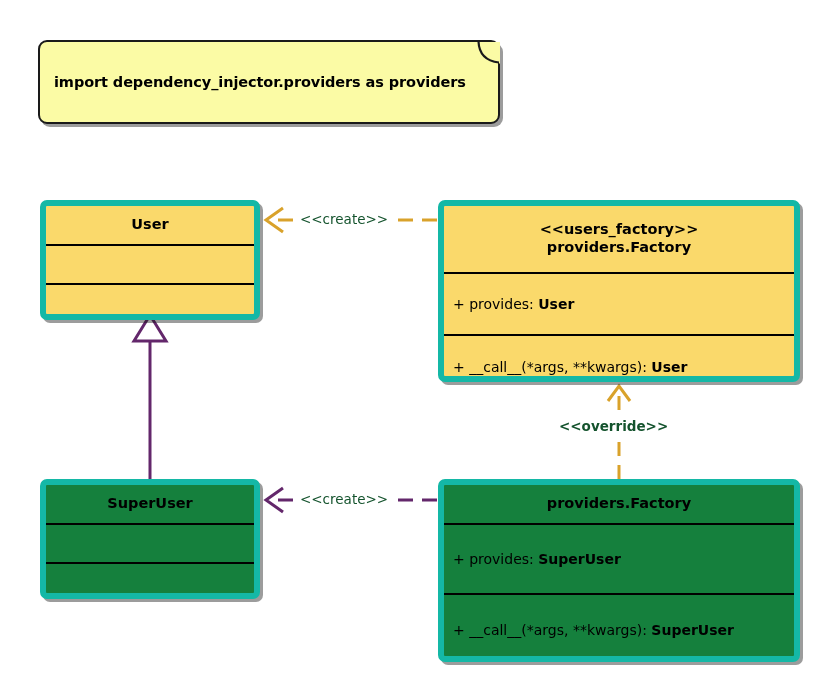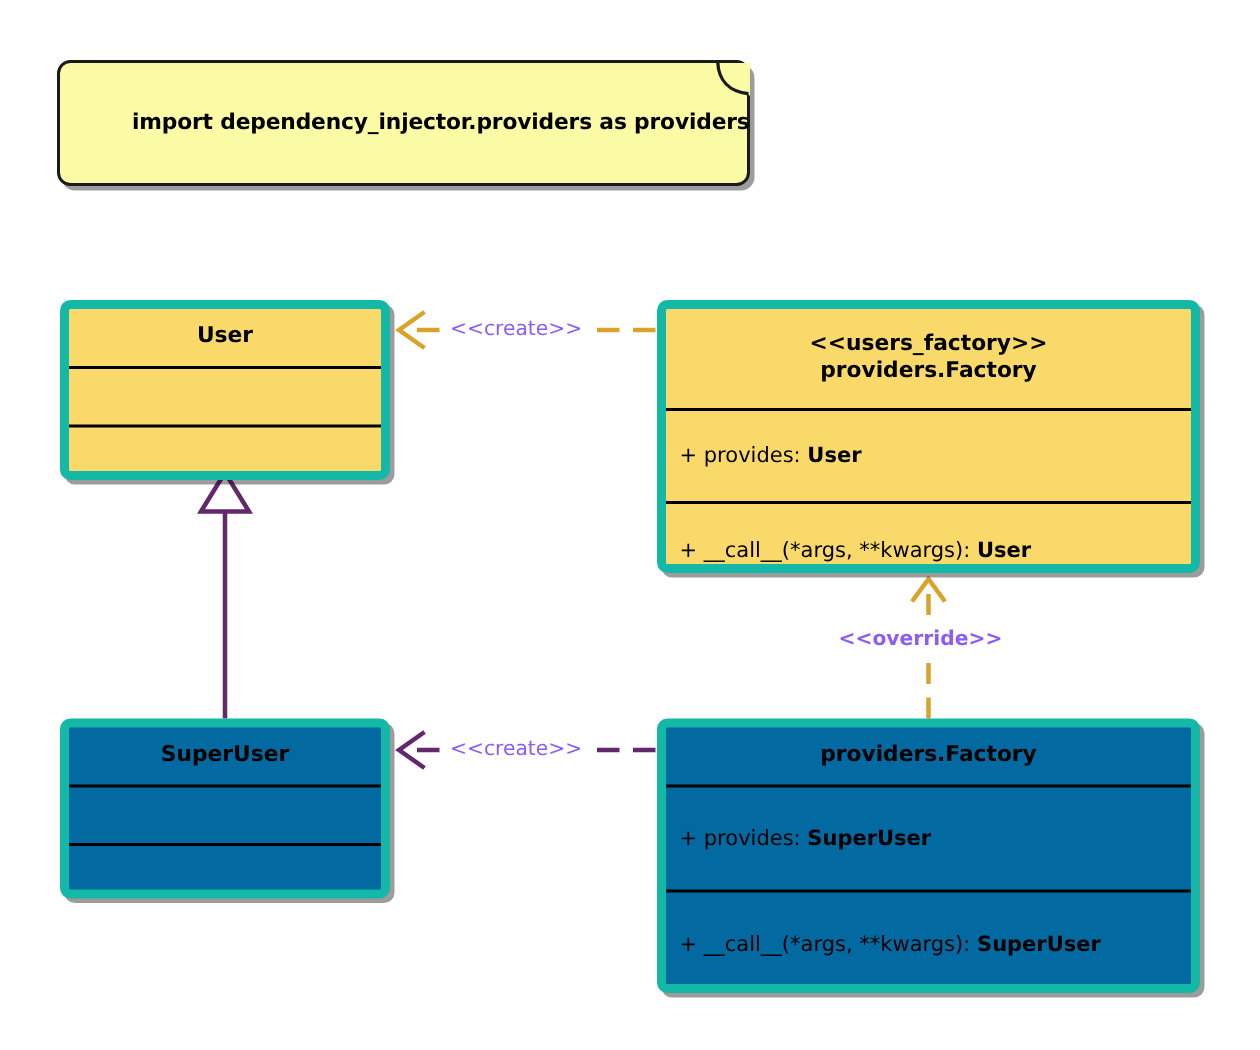--- a/index.html
+++ b/index.html
@@ -56,21 +56,21 @@
   
   .uml-class {
     position: absolute;
     box-sizing: border-box;
     border: 6px solid #14b8a6;
     border-radius: 7px;
     box-shadow: 3px 3px 0 rgba(20,20,20,0.42);
     overflow: hidden;
   }
   .uml-class.yellow { background: #FAD96B; }
-  .uml-class.purple { background: #0369a1; }
+  .uml-class.purple { background: #15803d; }
 
   .cls-header {
     box-sizing: border-box;
     display: flex;
     flex-direction: column;
     align-items: center;
     justify-content: center;
     text-align: center;
     font-weight: bold;
     font-size: 14.5px;
@@ -89,21 +89,21 @@
     white-space: nowrap;
   }
   .cls-compartment.last { border-bottom: none; }
   .cls-compartment b { font-weight: bold; }
   .cls-compartment .plain { font-weight: normal; }
 
   
   .edge-label {
     position: absolute;
     font-size: 13.5px;
-    color: #8b5cf6;
+    color: #14532d;
     background: #ffffff;
     white-space: nowrap;
     padding: 0 3px;
   }
 </style>
 </head>
 <body>
 
 <div id="canvas">
 
@@ -123,21 +123,21 @@
       <line x1="437" y1="500" x2="270" y2="500" stroke="#63276B" stroke-width="3" stroke-dasharray="15,9" stroke-linecap="butt"></line>
       <polyline points="283,488 266,500 283,512" fill="none" stroke="#63276B" stroke-width="3" stroke-linecap="butt" stroke-linejoin="miter"></polyline>
     </g>
 
     <g>
       <line x1="150" y1="479" x2="150" y2="340" stroke="#63276B" stroke-width="3"></line>
       <polygon points="150,315 134,341 166,341" fill="#ffffff" stroke="#63276B" stroke-width="3" stroke-linejoin="miter"></polygon>
     </g>
   </svg>
 
-  <div class="note" style="left:38px; top:40px; width:462px; height:84px;padding-left:34px;">
+  <div class="note" style="left:38px; top:40px; width:462px; height:84px;">
     <svg class="note-fold" viewBox="0 0 24 24" width="24" height="24">
       <path d="M2,2 L24,24 L24,2 Z" fill="#FBFBA5"></path>
       <path d="M2.5,1.5 C3,13 9.5,21 23,22.5" fill="none" stroke="#1a1a1a" stroke-width="2.2"></path>
     </svg>
     <span class="note-text">import dependency_injector.providers as providers</span>
   </div>
 
   <div class="uml-class yellow" style="left:40px; top:200px; width:220px; height:120px;">
     <div class="cls-header" style="height:40px;">
       <span>User</span>

